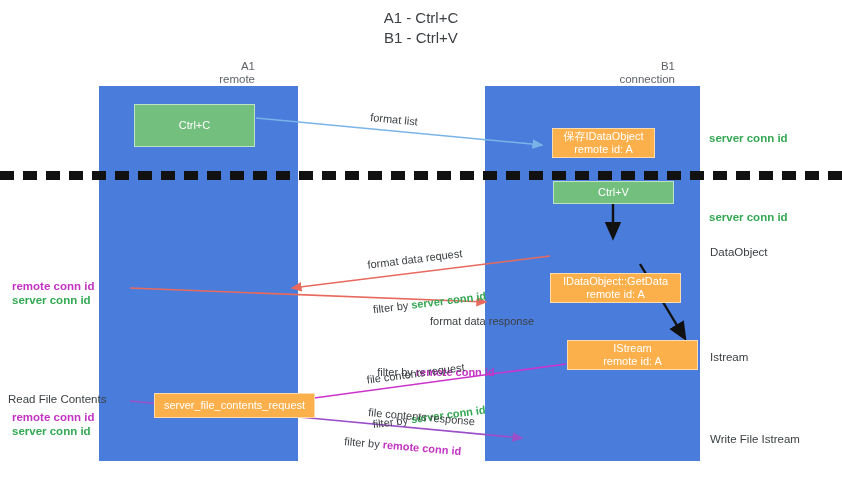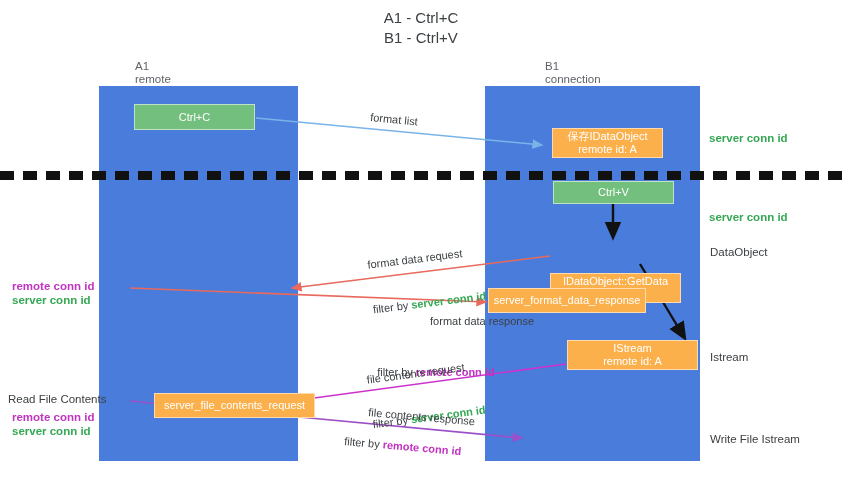--- a/index.html
+++ b/index.html
@@ -21,21 +21,21 @@
     top: 8px;
     width: 842px;
     text-align: center;
     font-size: 15px;
     color: #3c4043;
     line-height: 20px;
     white-space: pre;
   }
   .col-header {
     position: absolute;
-    text-align: left;
+    text-align: right;
     font-size: 11.5px;
     color: #5f6368;
     line-height: 13px;
     white-space: pre;
   }
   .lane {
     position: absolute;
     background: #4a7ddb;
   }
   .box {
@@ -138,42 +138,39 @@
 
     <line x1="130" y1="401" x2="522" y2="438" stroke="#9b4fc8" stroke-width="1.6" marker-end="url(#ah-purple)"></line>
   </svg>
 
   <div class="dashline">
     <svg width="842" height="9">
       <line x1="0" y1="4.5" x2="842" y2="4.5" stroke="#111111" stroke-width="9" stroke-dasharray="14 9"></line>
     </svg>
   </div>
 
-  <div class="box green" style="left:134px; top:104px; width:121px; height:26px;">
+  <div class="box green" style="left:134px; top:104px; width:121px; height:43px;">
     <span>Ctrl+C</span>
   </div>
 
-  <div class="box orange" style="left:552px; top:128px; width:111px; height:30px;">
+  <div class="box orange" style="left:552px; top:128px; width:103px; height:30px;">
     <span>保存IDataObject
 remote id: A</span>
   </div>
 
   <div class="box green" style="left:553px; top:181px; width:121px; height:23px;">
     <span>Ctrl+V</span>
   </div>
 
   <div class="box orange" style="left:550px; top:237px; width:131px; height:30px;margin-top:36px;">
     <span>IDataObject::GetData
 remote id: A</span>
   </div>
 
 
-  <div class="box orange" style="left:488px; top:288px; width:158px; height:25px;">
-    <span>server_format_data_response</span>
-  </div>
 
   <div class="box orange" style="left:567px; top:340px; width:131px; height:30px;">
     <span>IStream
 remote id: A</span>
   </div>
 
   <div class="box orange" style="left:129px; top:393px; width:161px; height:25px;margin-left:25px;">
     <span>server_file_contents_request</span>
   </div>
 

